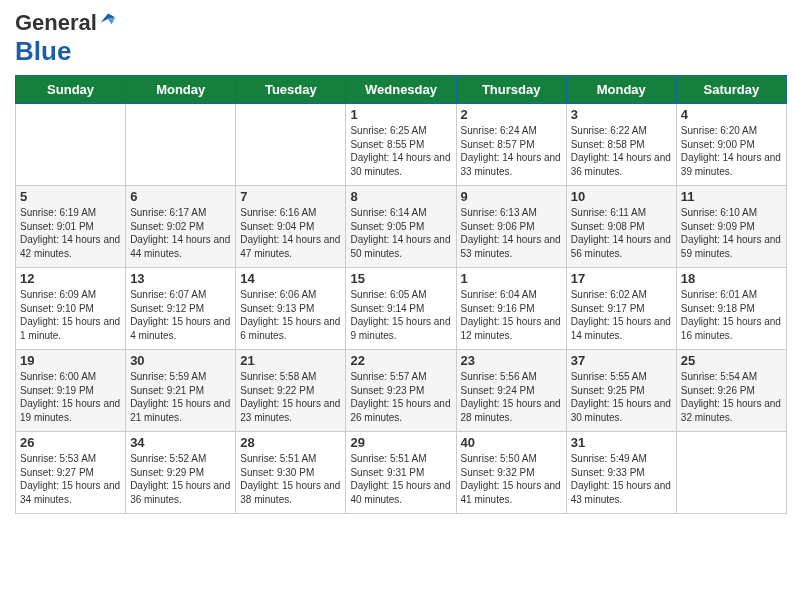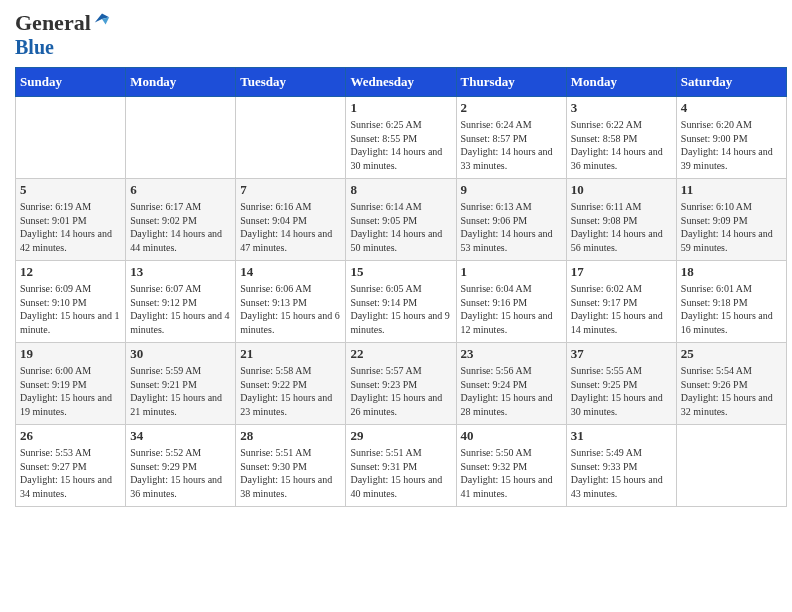--- a/index.html
+++ b/index.html
@@ -5,21 +5,20 @@
     * { box-sizing: border-box; margin: 0; padding: 0; }
     body {
       font-family: Arial, sans-serif;
       background: #fff;
       width: 792px;
       min-height: 612px;
     }
     .page {
       width: 792px;
       padding: 10px 5px 15px 15px;
-      font-family: Liberation Serif, serif;
     }
     .header {
       display: flex;
       justify-content: space-between;
       align-items: flex-start;
       margin-bottom: 8px;
     }
     .logo {
       display: flex;
       flex-direction: column;
@@ -28,21 +27,21 @@
     .logo-text {
       display: flex;
       align-items: center;
     }
     .logo-general {
       font-size: 22px;
       font-weight: bold;
       color: #333;
     }
     .logo-blue {
-      font-size: 20px;
+      font-size: 26px;
       font-weight: bold;
       color: #1a5fa8;
     }
     .logo-icon {
       width: 18px;
       height: 18px;
       margin-left: 2px;
       margin-top: -8px;
     }
     .title-section {
@@ -56,26 +55,26 @@
     }
     .location {
       font-size: 16px;
       color: #555;
     }
     .calendar {
       width: 100%;
       border-collapse: collapse;
     }
     .calendar th {
-      background-color: #1d4ed8;
+      background-color: #15803d;
       color: white;
       font-size: 13px;
       font-weight: bold;
       padding: 6px 4px;
-      text-align: left;
+      text-align: center;
       border: 1px solid #1a5fa8;
     }
     .calendar td {
       border: 1px solid #ccc;
       vertical-align: top;
       padding: 3px 4px;
       width: calc(100% / 7);
       height: 82px;
       background: #fff;
     }

